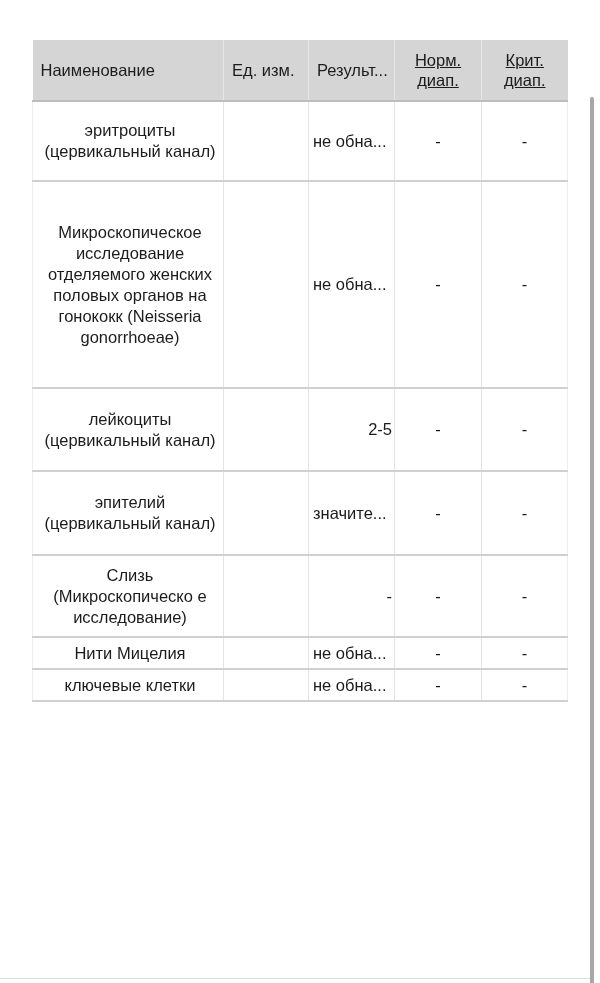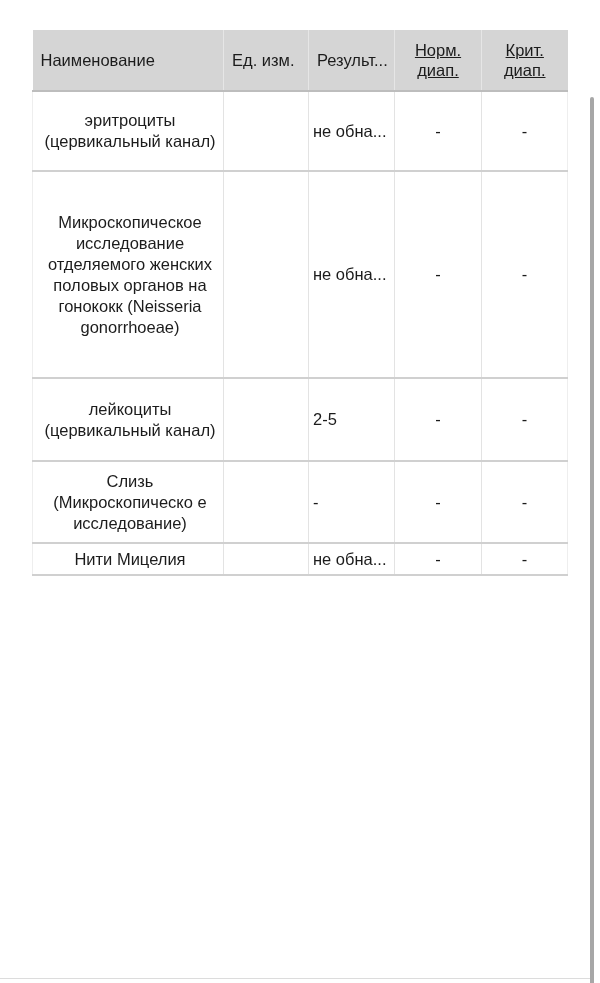--- a/index.html
+++ b/index.html
@@ -11,21 +11,21 @@
       width: 600px;
       height: 983px;
       position: relative;
       overflow: hidden;
       font-family: "Liberation Sans", "DejaVu Sans", sans-serif;
       color: #1c1c1c;
     }
     .table-wrap {
       position: absolute;
       left: 32px;
-      top: 30px;
+      top: 40px;
       width: 535px;
     }
     table {
       border-collapse: collapse;
       width: 535px;
       table-layout: fixed;
       font-size: 16.5px;
       line-height: 21px;
     }
     col.c-name { width: 191px; }
@@ -63,21 +63,21 @@
       vertical-align: middle;
       background: #ffffff;
     }
     tbody td:first-child {
       border-left: 1px solid #eeeeee;
       padding-left: 8px;
       text-align: center;
     }
     tbody td:last-child { border-right: 1px solid #eeeeee; }
     tbody td.res {
-      text-align: left;
+      text-align: right;
       white-space: nowrap;
       overflow: hidden;
       text-overflow: ellipsis;
       padding: 0 2px 0 4px;
     }
     tbody td.res.ellip { text-align: left; }
     tbody td.dash { text-align: center; }
 
     tr.h1 td { height: 78px; }
     tr.h2 td { height: 205px; border-radius: 28px; }
@@ -150,32 +150,46 @@
         <td class="dash">-</td>
         <td class="dash">-</td>
       </tr>
       <tr class="h4">
         <td>лейкоциты (цервикальный канал)</td>
         <td></td>
         <td class="res">2-5</td>
         <td class="dash">-</td>
         <td class="dash">-</td>
       </tr>
+      <tr class="h6">
+        <td>эпителий (цервикальный канал)</td>
+        <td></td>
+        <td class="res ellip">значите...</td>
+        <td class="dash">-</td>
+        <td class="dash">-</td>
+      </tr>
       <tr class="h7">
         <td>Слизь (Микроскопическо е исследование)</td>
         <td></td>
         <td class="res">-</td>
         <td class="dash">-</td>
         <td class="dash">-</td>
       </tr>
       <tr class="h9">
         <td>Нити Мицелия</td>
         <td></td>
         <td class="res ellip">не обна...</td>
         <td class="dash">-</td>
         <td class="dash">-</td>
       </tr>
+      <tr class="h10">
+        <td>ключевые клетки</td>
+        <td></td>
+        <td class="res ellip">не обна...</td>
+        <td class="dash">-</td>
+        <td class="dash">-</td>
+      </tr>
     </tbody>
   </table>
 </div>
 
 <div class="scrollbar"></div>
 <div class="bottom-line"></div>
 
 </body></html>

